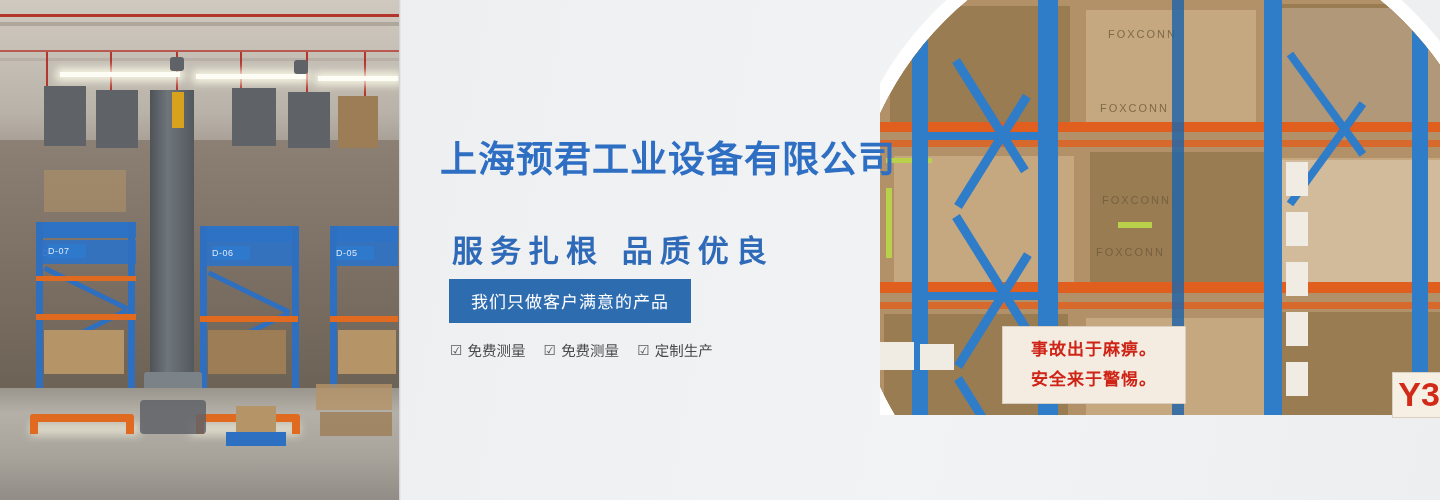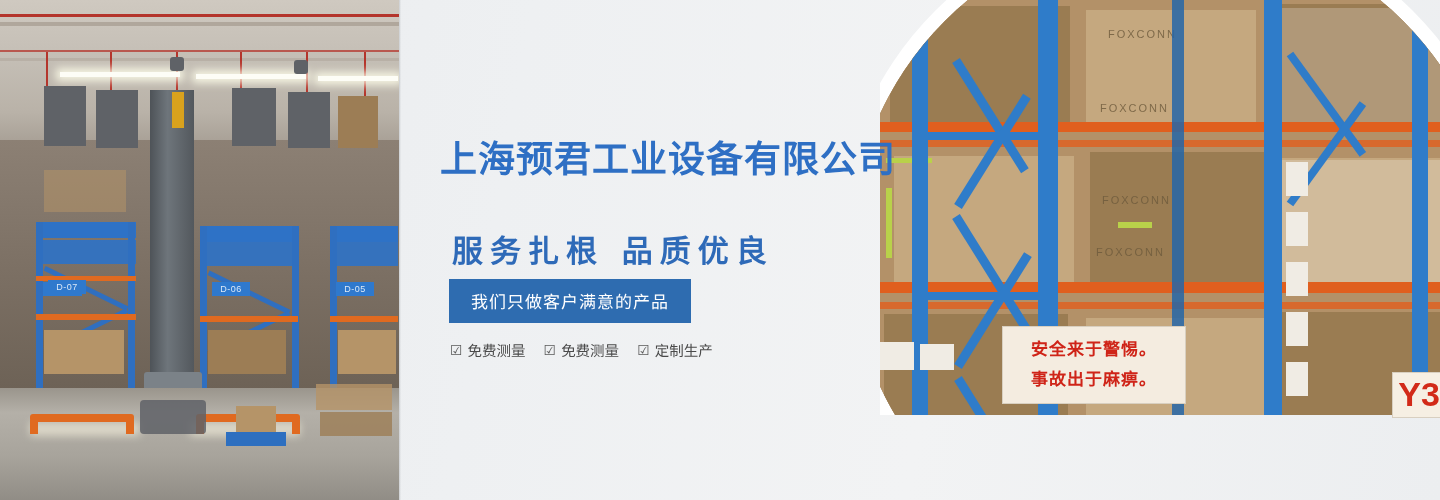--- a/index.html
+++ b/index.html
@@ -44,22 +44,22 @@
     position:absolute;bottom:64px;height:14px;
     background:rgba(255,252,230,.55);filter:blur(4px);
   }
   
   .lp-upright{position:absolute;background:#2f6fc0;}
   .lp-beam{position:absolute;background:#e06a20;}
   .lp-brace{position:absolute;background:#2f6fc0;transform-origin:center;}
   .lp-shelfblue{position:absolute;background:#2e72c6;}
   .lp-label{
     position:absolute;background:#2f79cd;color:#dbe8f7;
-    font-size:9px;letter-spacing:.5px;text-align:center;
-    line-height:14px;font-family:"Liberation Sans",sans-serif;margin-top:36px;
+    font-size:9px;letter-spacing:.5px;
+    line-height:14px;font-family:"Liberation Sans",sans-serif;
   }
   .lp-pallet{position:absolute;background:#2d6fc0;}
   .lp-box{position:absolute;background:#b59468;}
   .lp-boxd{position:absolute;background:#9c7d55;}
   .lp-grey{position:absolute;background:#5f6267;}
   .lp-mast{
     position:absolute;left:150px;top:90px;width:44px;height:330px;
     background:linear-gradient(90deg,#4e5358,#6e757b 40%,#53585d);
   }
   .lp-masthead{position:absolute;left:144px;top:372px;width:58px;height:30px;background:#7b8288;border-radius:3px;}
@@ -300,22 +300,22 @@
 
         <div class="rp-label" style="left:436px;top:236px;width:22px;height:34px;"></div>
         <div class="rp-label" style="left:436px;top:286px;width:22px;height:34px;"></div>
         <div class="rp-label" style="left:436px;top:336px;width:22px;height:34px;"></div>
         <div class="rp-label" style="left:436px;top:386px;width:22px;height:34px;"></div>
         <div class="rp-label" style="left:436px;top:436px;width:22px;height:34px;"></div>
         <div class="rp-label" style="left:20px;top:416px;width:44px;height:28px;"></div>
         <div class="rp-label" style="left:70px;top:418px;width:34px;height:26px;"></div>
 
         <div class="rp-sign" style="left:152px;top:400px;width:184px;height:78px;padding-top:8px;box-sizing:border-box;">
+          <span class="rp-sign-line" style="font-size:17px;line-height:30px;">事故出于麻痹。</span>
           <span class="rp-sign-line" style="font-size:17px;line-height:30px;">安全来于警惕。</span>
-          <span class="rp-sign-line" style="font-size:17px;line-height:30px;">事故出于麻痹。</span>
         </div>
 
         <div class="rp-y3" style="left:148px;top:492px;width:242px;height:80px;font-size:56px;line-height:78px;">Y3</div>
 
         <div class="rp-person" style="left:252px;top:560px;width:30px;height:48px;"></div>
       </div>
     </div>
   </div>
 
   <div style="position:absolute;left:1392px;top:372px;width:52px;height:44px;background:#f6efe3;border:1px solid #d8cfc0;color:#d22a18;font-weight:bold;font-size:34px;line-height:42px;text-align:center;overflow:hidden;font-family:'Liberation Sans',sans-serif;">Y3</div>

